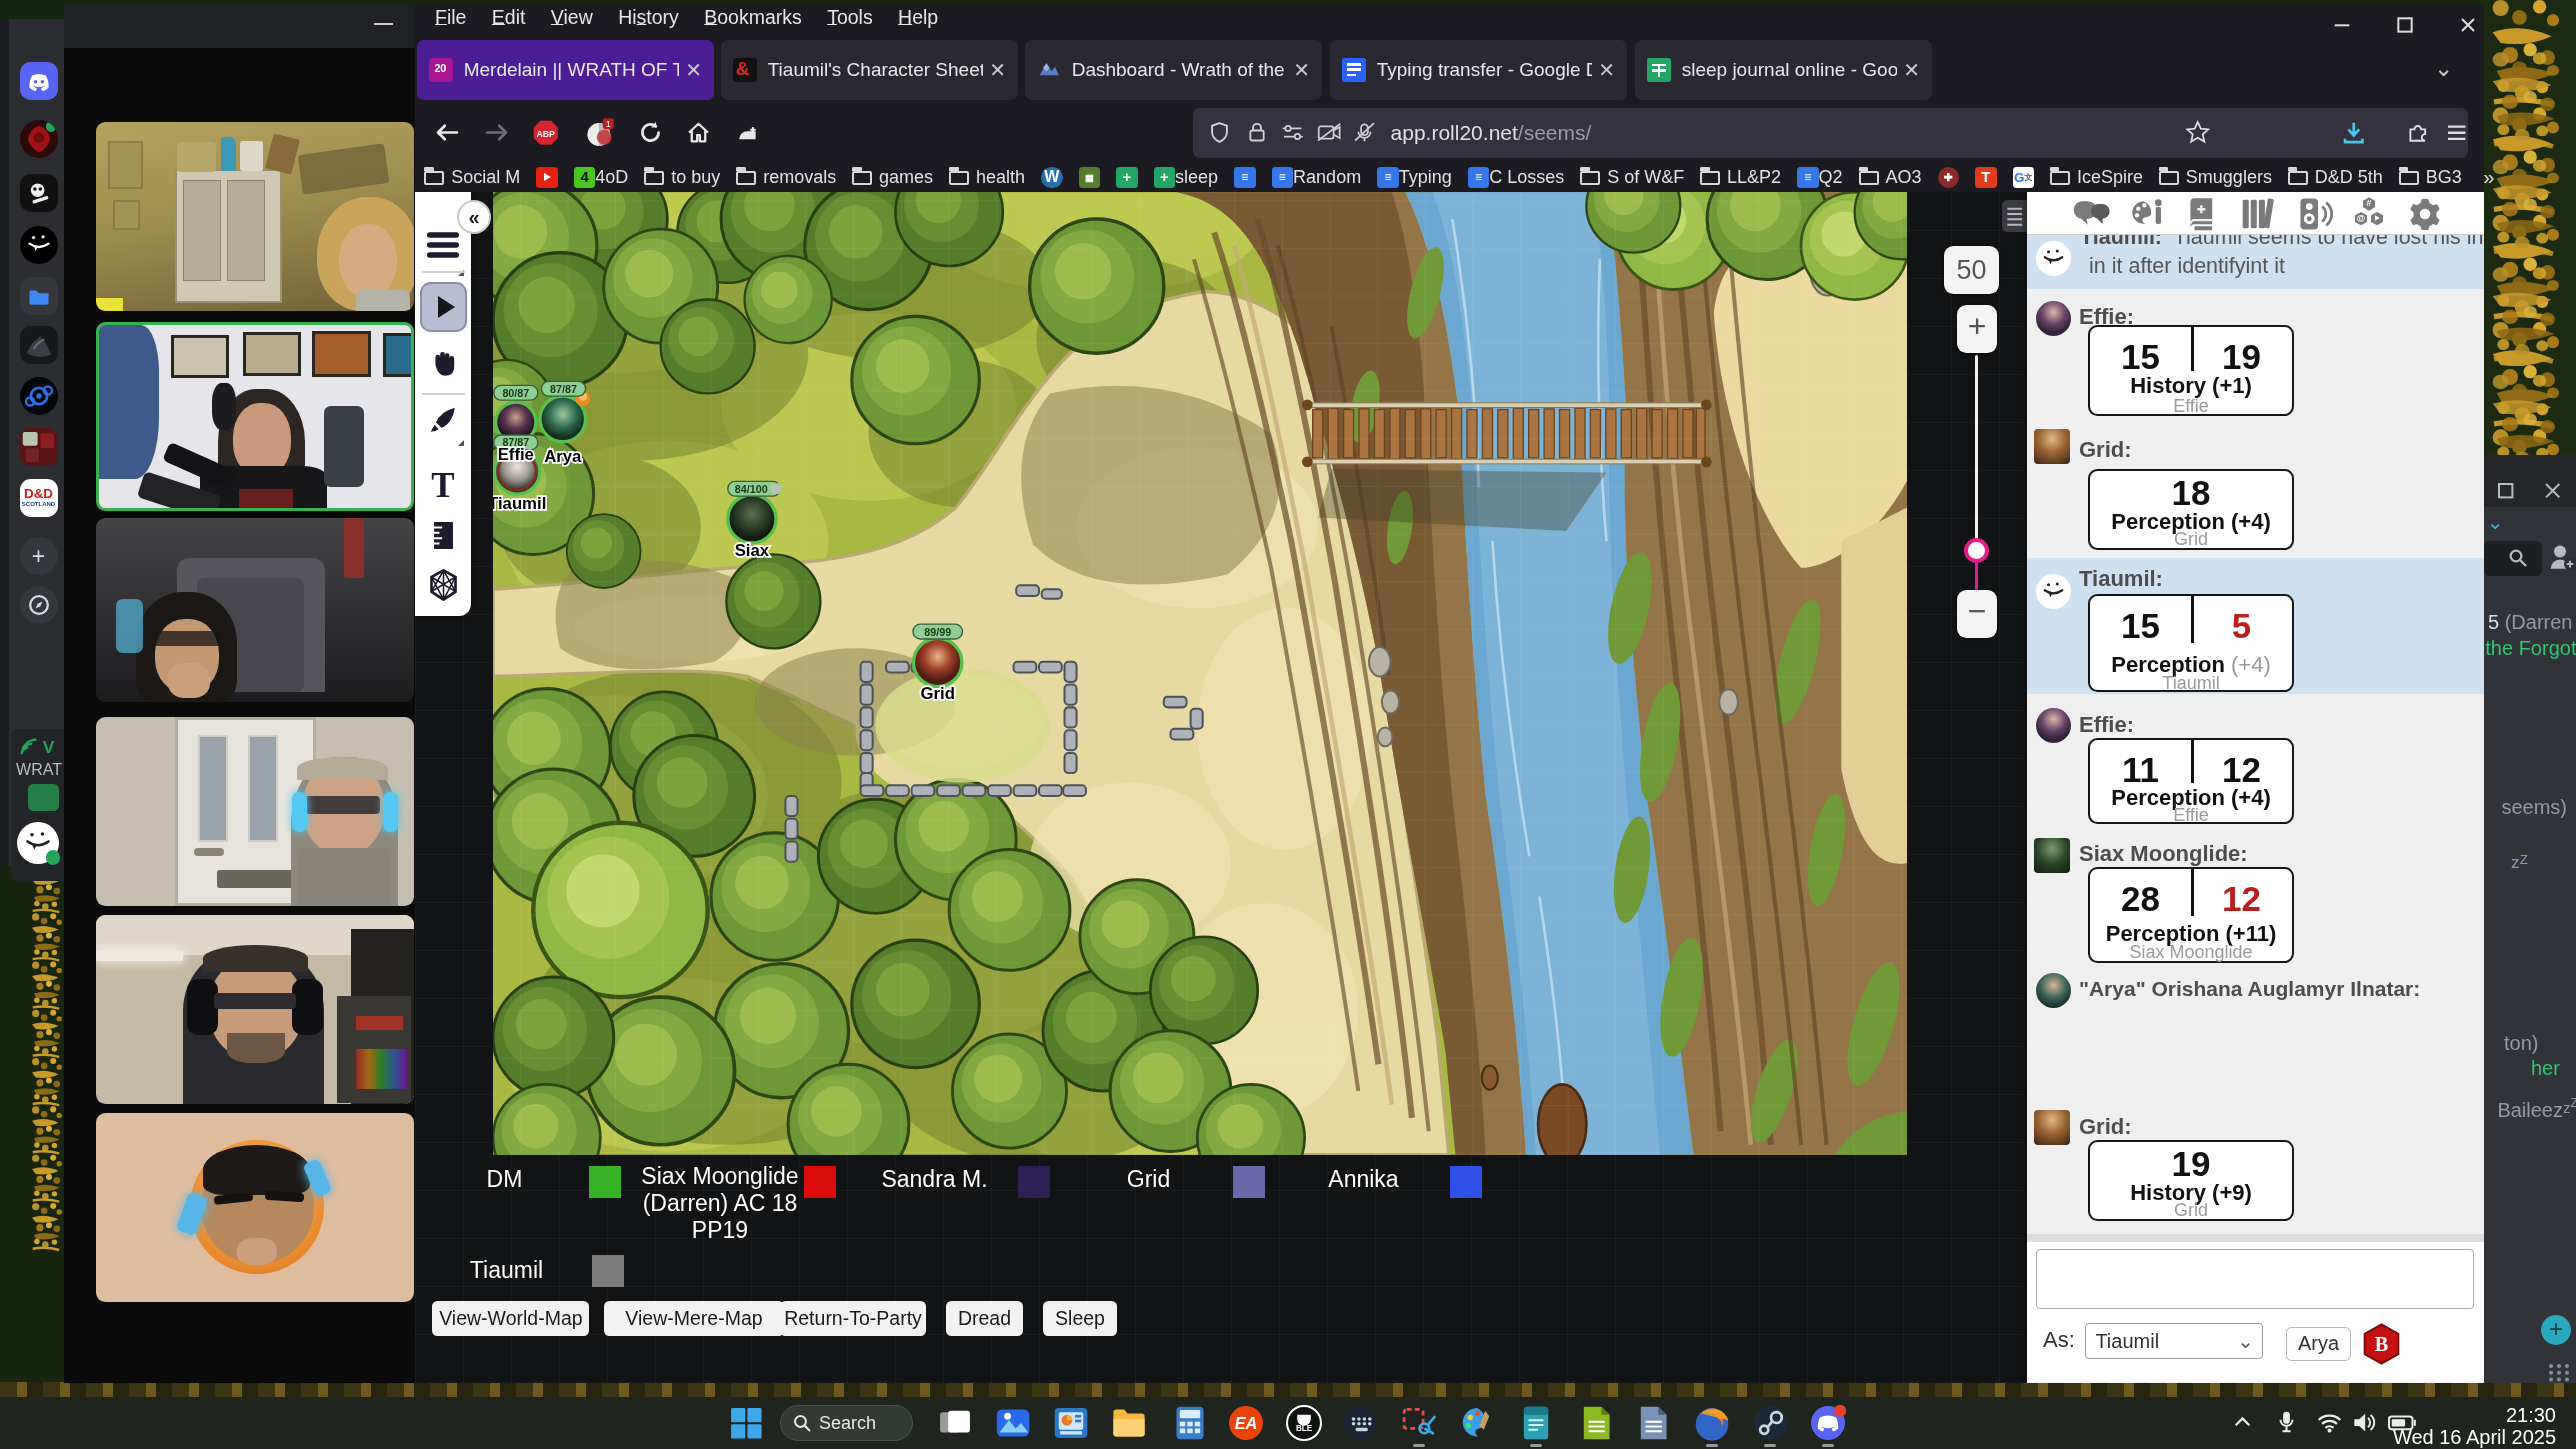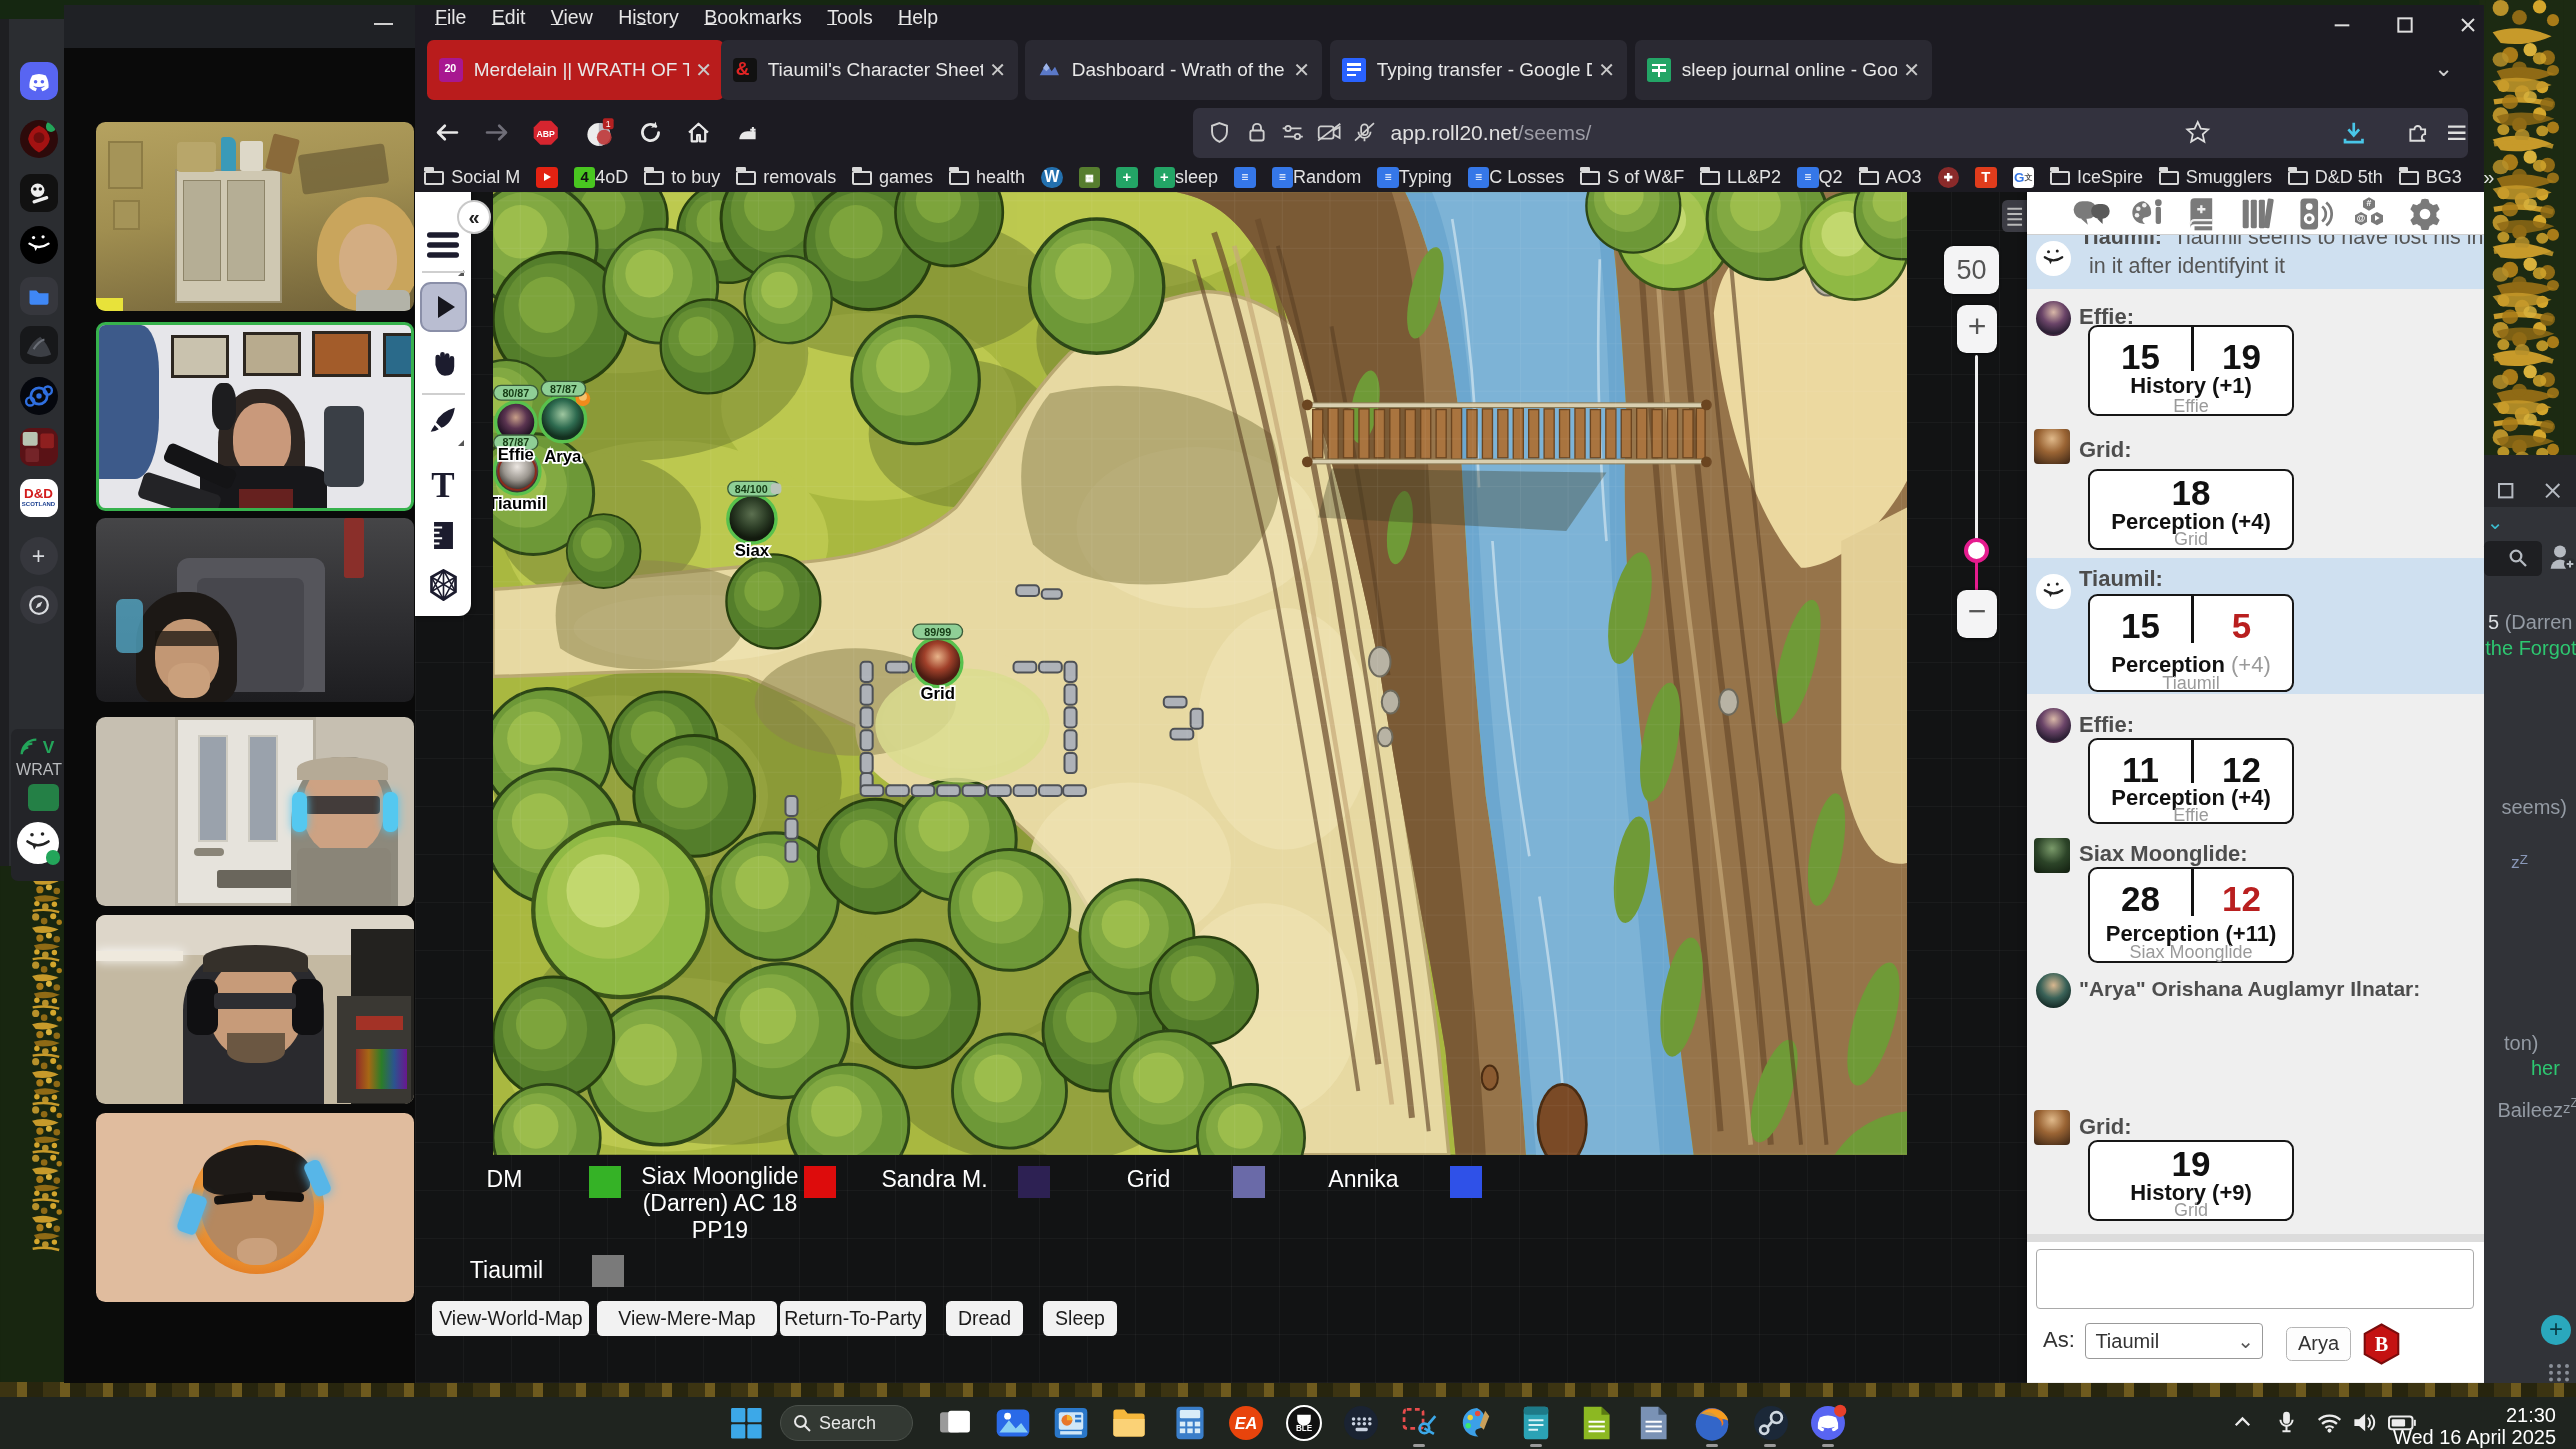--- a/index.html
+++ b/index.html
@@ -304,21 +304,21 @@
  <div class="wbtn" style="left:1907px"><svg width="20" height="20" viewBox="0 0 30 30">
           <rect x="4" y="14" width="22" height="3" fill="#dedede"></rect>
         </svg></div>
  <div class="wbtn" style="left:1970px"><svg width="20" height="20" viewBox="0 0 30 30">
           <rect x="5" y="5" width="20" height="20" fill="none" stroke="#dedede" stroke-width="3"></rect>
         </svg></div>
  <div class="wbtn" style="left:2033px"><svg width="20" height="20" viewBox="0 0 30 30">
           <path d="M6 6 L24 24 M24 6 L6 24" stroke="#dedede" stroke-width="3"></path>
         </svg></div>
  <div id="tabrow">
-  <div class="tab" style="left:12px;background:#b91c1c">
+  <div class="tab" style="left:2px;background:#4c1d95">
           <div class="fav" style="background:#a81790">
             <div style="position:absolute;left:5.4px;top:4px;color:#fff;font-size:10.7px;font-weight:bold">20</div>
           </div>
           <div class="ttl">Merdelain || WRATH OF THE DIV</div>
           <div class="tx">✕</div>
         </div>
   <div class="tab" style="left:306px;background:#2a2932">
           <div class="fav" style="background:#111">
             <div style="position:absolute;left:2.7px;top:0px;color:#e02424;font-size:19px;font-weight:bold">&amp;</div>
           </div>
@@ -865,21 +865,21 @@
         <div class="psq" style="left:389px;top:974px;background:#dd0c0c"></div>
   <div class="pname nw" style="left:466px;top:974px;width:107px">Sandra M.</div>
         <div class="psq" style="left:603px;top:974px;background:#2d2153"></div>
   <div class="pname" style="left:693px;top:974px;width:81px">Grid</div>
         <div class="psq" style="left:818px;top:974px;background:#6a6aa8"></div>
   <div class="pname" style="left:908px;top:974px;width:81px">Annika</div>
         <div class="psq" style="left:1035px;top:974px;background:#2f51e8"></div>
   <div class="pname" style="left:51px;top:1065px;width:81px">Tiaumil</div>
         <div class="psq" style="left:177px;top:1063px;background:#7a7a7a"></div>
   <div class="mapbtn" style="left:17.4px;top:1109px;width:157px">View-World-Map</div>
-  <div class="mapbtn" style="left:182px;top:1109px;width:180px">View-Mere-Map</div>
+  <div class="mapbtn" style="left:189px;top:1109px;width:180px">View-Mere-Map</div>
   <div class="mapbtn" style="left:365px;top:1109px;width:146px">Return-To-Party</div>
   <div class="mapbtn" style="left:531px;top:1109px;width:77px">Dread</div>
   <div class="mapbtn" style="left:628px;top:1109px;width:74px">Sleep</div>
 
   <div id="chat">
    <div id="chaticons">
     <svg width="39" height="34" viewBox="0 0 58 50" style="position:absolute;left:44px;top:4.7px">
               <path d="M4 18 a13 13 0 0 1 13 -12 h8 a13 13 0 0 1 0 26 l-2 0 l2 9 l-10 -9 h2 a13 13 0 0 1 -13 -13z" fill="#7a7a7a"></path>
               <path d="M30 20 a11 11 0 0 1 11 -10 h5 a11 11 0 0 1 1 22 l0 8 l-8 -8 h2 a11 11 0 0 1 -11 -11z" fill="#5a5a5a"></path>
             </svg>

